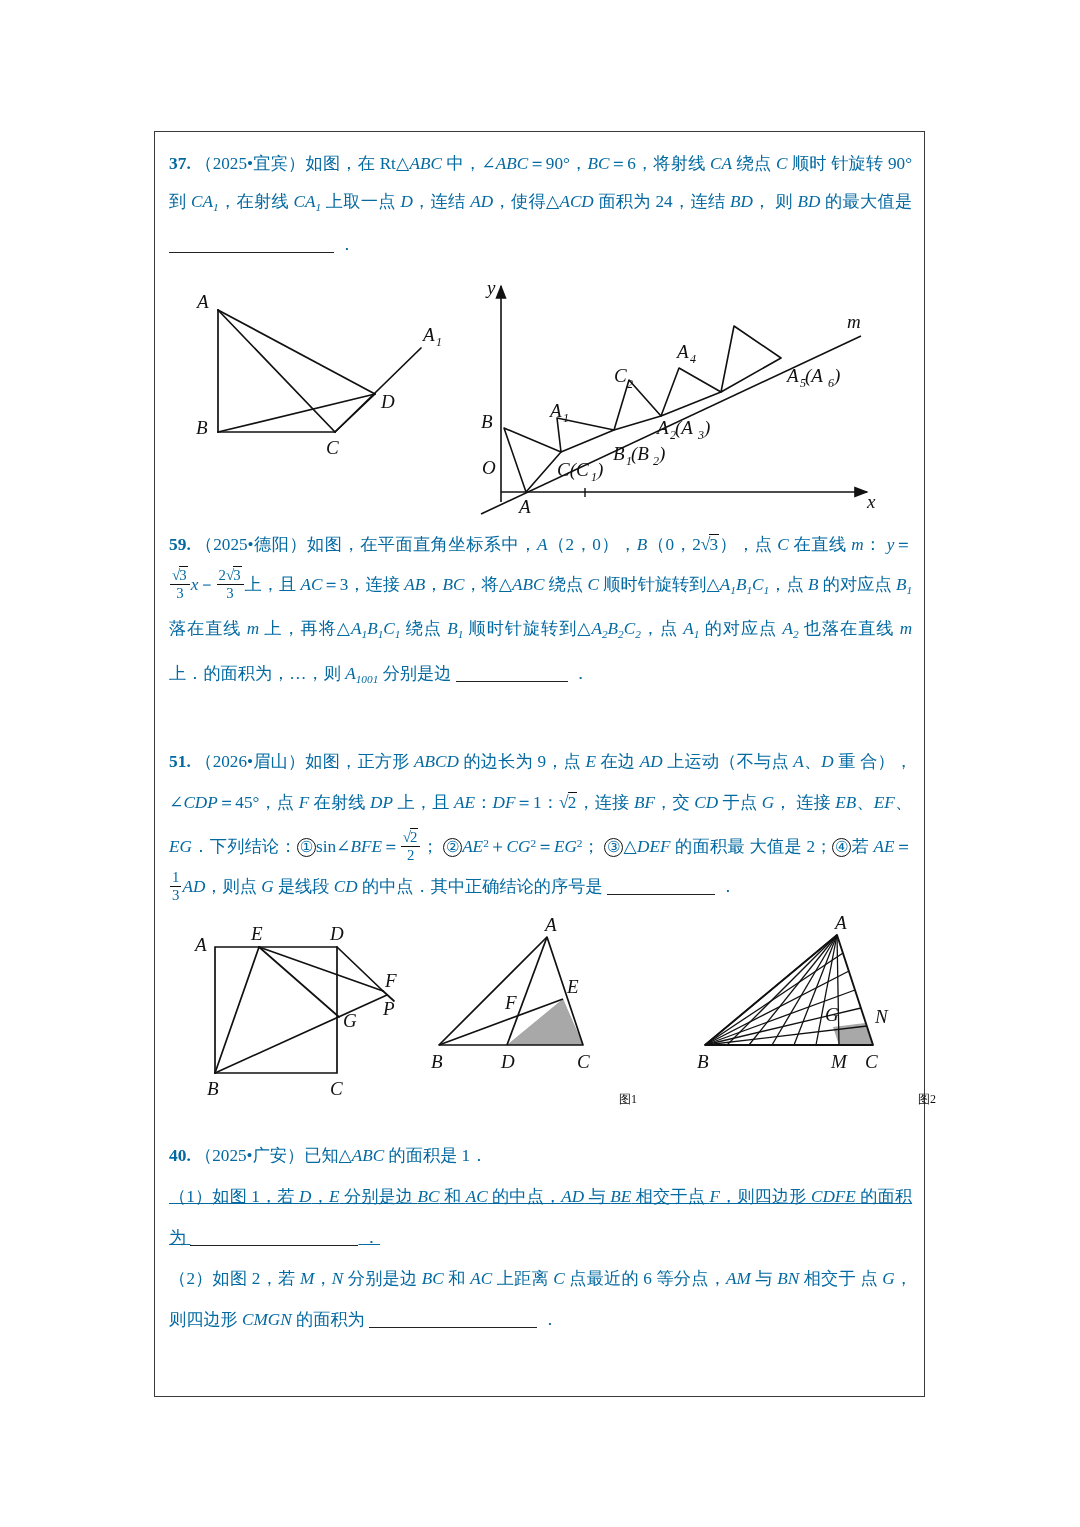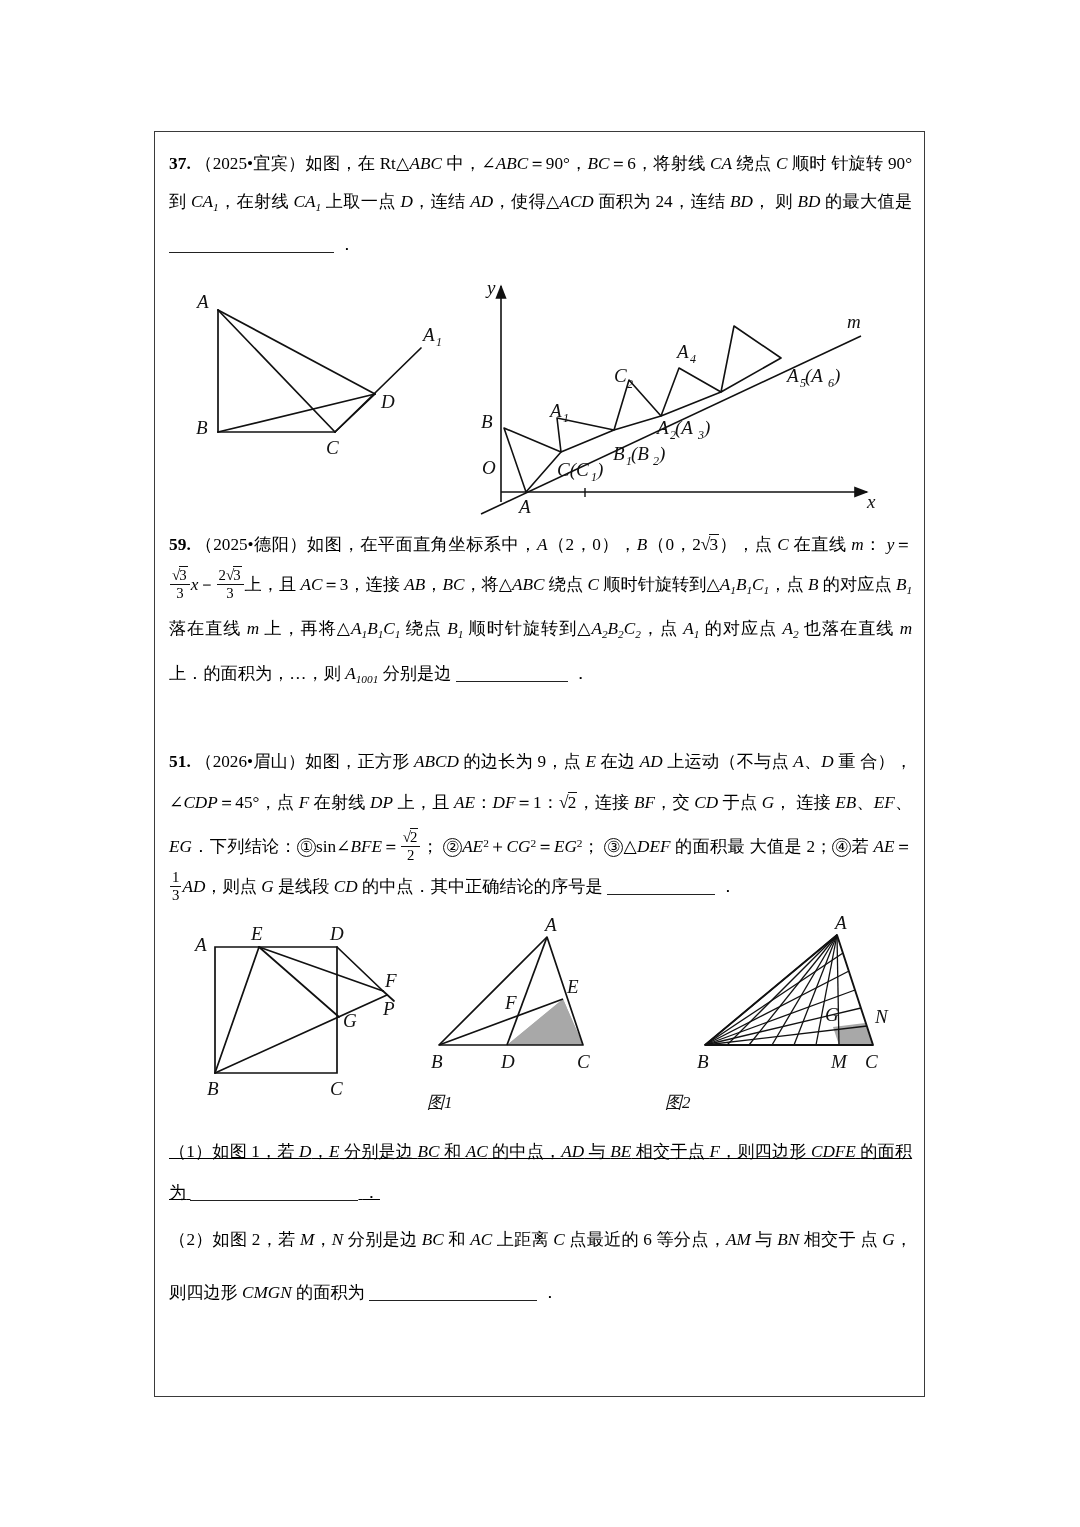--- a/index.html
+++ b/index.html
@@ -32,21 +32,21 @@
     width: 743px;
     height: 1246px;
   }
 
   
   .q {
     font-size: 17.2px;
     line-height: 38px;
     text-align: justify;
     text-justify: inter-ideograph;
-    color: #000000;
+    color: #0369a1;
   }
   .qnum {
     font-weight: bold;
     font-size: 17.4px;
   }
   .it { font-style: italic; }
   .blank-line {
     display: inline-block;
     border-bottom: 1.3px solid #222;
     vertical-align: -3px;
@@ -93,24 +93,23 @@
     font-size: 0.88em;
     vertical-align: 0px;
     font-style: normal;
   }
 
   
   .fig-row { position: relative; }
   .fig { position: absolute; }
   .fig-cap {
     position: absolute;
-    font-size: 17px;
+    font-size: 12px;
     color: #111;
-    text-align: left;
-    font-style: italic;
+    text-align: right;
   }
   svg text {
     font-family: "Liberation Serif", "DejaVu Serif", serif;
     fill: #111;
   }
   .lbl { font-size: 19px; font-style: italic; }
   .lbl-s { font-size: 12px; font-style: italic; }
 </style>
 </head>
 <body>
@@ -316,26 +315,30 @@
             <path d="M148,22 L16,132 L184,132 Z"></path>
           </g>
           <text class="lbl" x="146" y="16">A</text>
           <text class="lbl" x="136" y="108">G</text>
           <text class="lbl" x="186" y="110">N</text>
           <text class="lbl" x="8" y="155">B</text>
           <text class="lbl" x="142" y="155">M</text>
           <text class="lbl" x="176" y="155">C</text>
         </svg>
       </div>
-      <div class="fig-cap" style="left:496px;top:178px;width:215px;">图2</div>
-    </div>
-
+      <div class="fig-cap" style="left:552px;top:178px;width:215px;">图2</div>
+    </div>
+
+    <div class="q" style="margin-top:4px;line-height:41px;">
+      <span class="qnum">40.</span>
+      <span>（2025•广安）已知△</span><span class="it">ABC</span><span> 的面积是 1．</span>
+    </div>
     <div class="q" style="line-height:41px;text-decoration:underline;">
       <span>（1）如图 1，若 </span><span class="it">D</span><span>，</span><span class="it">E</span><span> 分别是边 </span><span class="it">BC</span><span> 和 </span><span class="it">AC</span><span> 的中点，</span><span class="it">AD</span><span> 与 </span><span class="it">BE</span><span> 相交于点 </span><span class="it">F</span><span>，则四边形 </span><span class="it">CDFE</span>
       <span>的面积为</span>&nbsp;<span class="blank-line" style="width:168px;"></span>&nbsp;<span>．</span>
     </div>
-    <div class="q" style="line-height:53px;">
+    <div class="q" style="line-height:41px;">
       <span>（2）如图 2，若 </span><span class="it">M</span><span>，</span><span class="it">N</span><span> 分别是边 </span><span class="it">BC</span><span> 和 </span><span class="it">AC</span><span> 上距离 </span><span class="it">C</span><span> 点最近的 6 等分点，</span><span class="it">AM</span><span> 与 </span><span class="it">BN</span><span> 相交于</span>
       <span>点 </span><span class="it">G</span><span>，则四边形 </span><span class="it">CMGN</span><span> 的面积为</span>&nbsp;<span class="blank-line" style="width:168px;"></span>&nbsp;<span>．</span>
     </div>
 
   </div>
 </div>
 
 </body></html>

